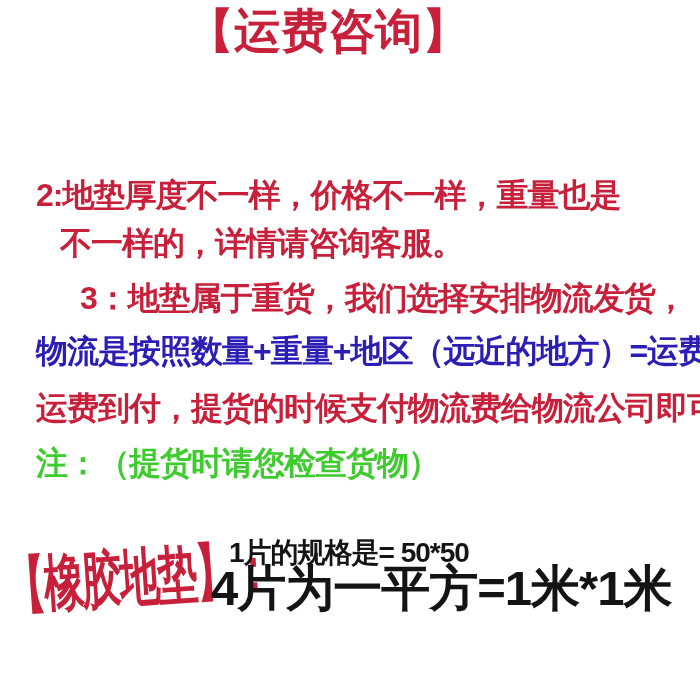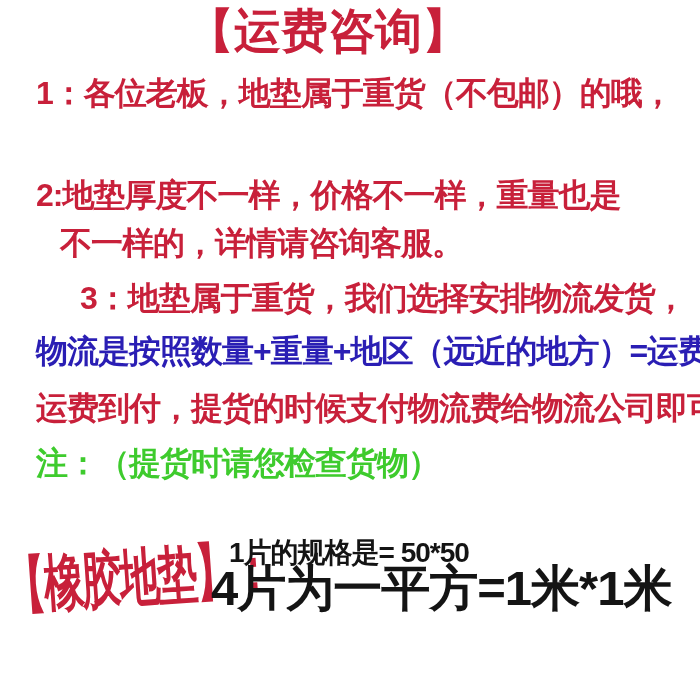--- a/index.html
+++ b/index.html
@@ -71,21 +71,20 @@
     margin-left: 8px;
   }
 </style>
 </head>
 <body>
 
 <div class="canvas">
 
   <div class="title" style="color: rgb(200, 32, 58);">【运费咨询】</div>
 
-  <div class="line l1" style="color: rgb(200, 32, 58);">1：各位老板，地垫属于重货（不包邮）的哦，</div>
   <div class="line l3" style="color: rgb(200, 32, 58); text-align: center;">2:地垫厚度不一样，价格不一样，重量也是</div>
   <div class="line l4" style="color: rgb(200, 32, 58); margin-left: 24px;">不一样的，详情请咨询客服。</div>
   <div class="line l5" style="color: rgb(200, 32, 58); margin-left: 44px;">3：地垫属于重货，我们选择安排物流发货，</div>
   <div class="line l6" style="color: rgb(42, 30, 180);">物流是按照数量+重量+地区（远近的地方）=运费，</div>
   <div class="line l7" style="color: rgb(200, 32, 58);">运费到付，提货的时候支付物流费给物流公司即可。</div>
   <div class="line l8" style="color: rgb(62, 203, 45); font-family: Liberation Mono, monospace;">注：（提货时请您检查货物）</div>
 
   <div class="product-label" style="color: rgb(200, 32, 58);">【橡胶地垫】：</div>
 
   <div class="spec1" style="color: rgb(20, 20, 20);">1片的规格是= 50*50</div>

